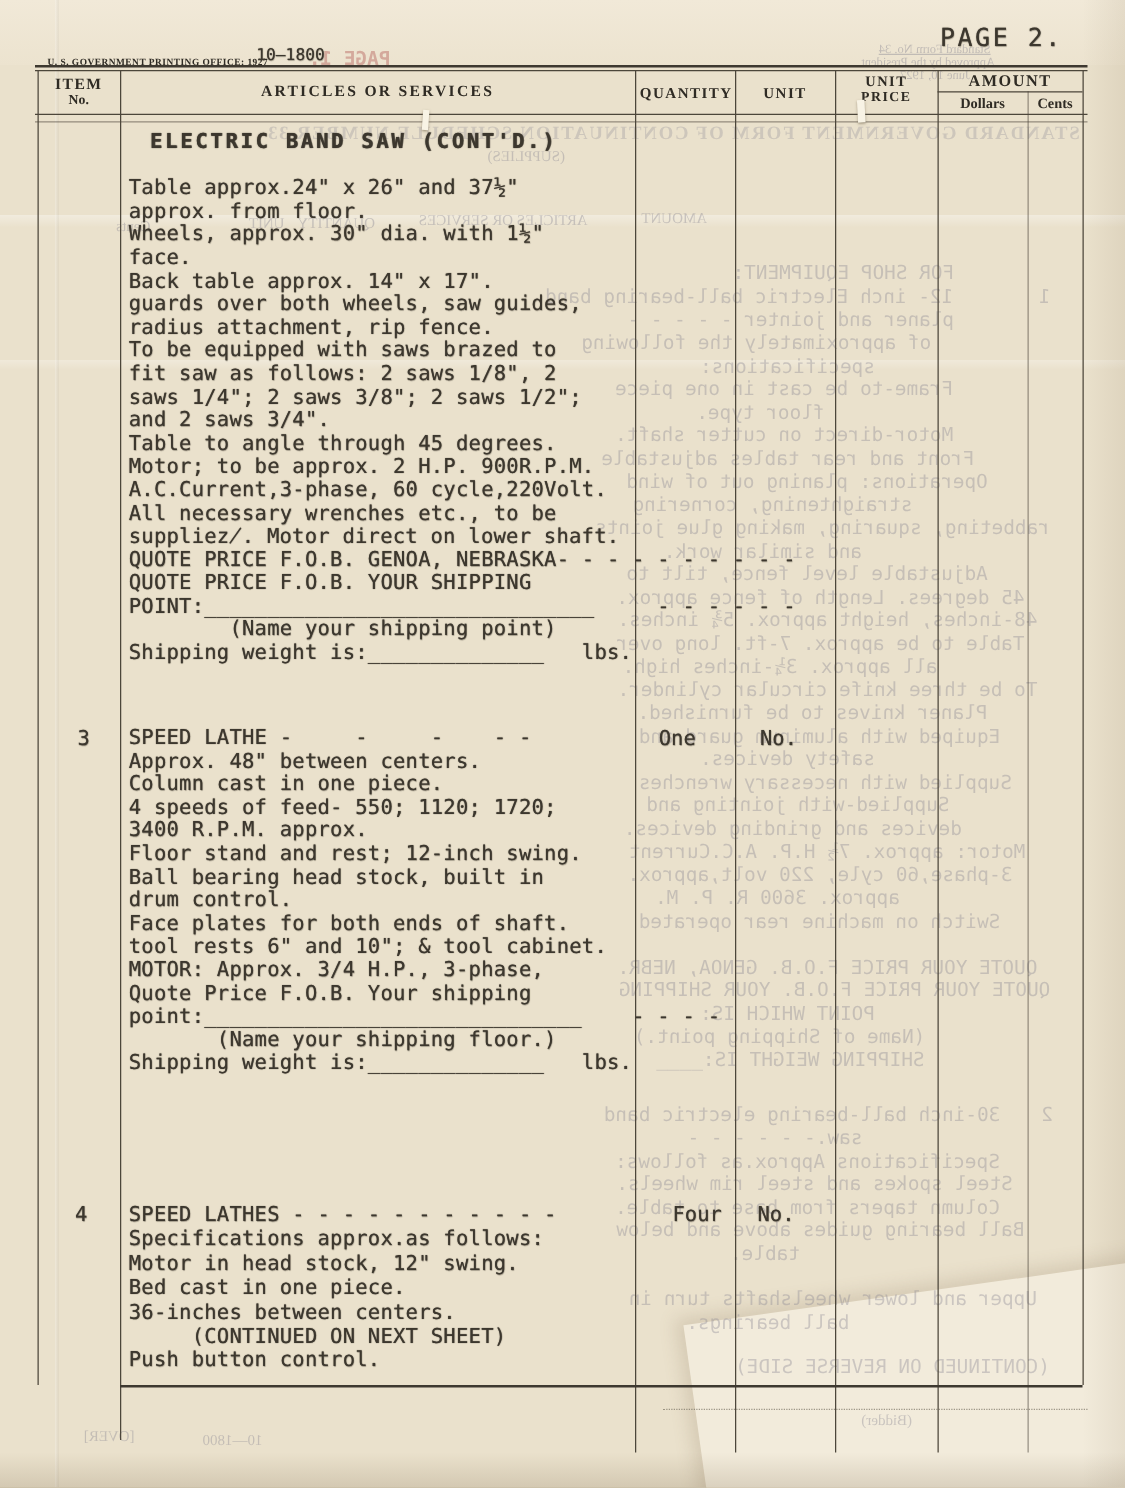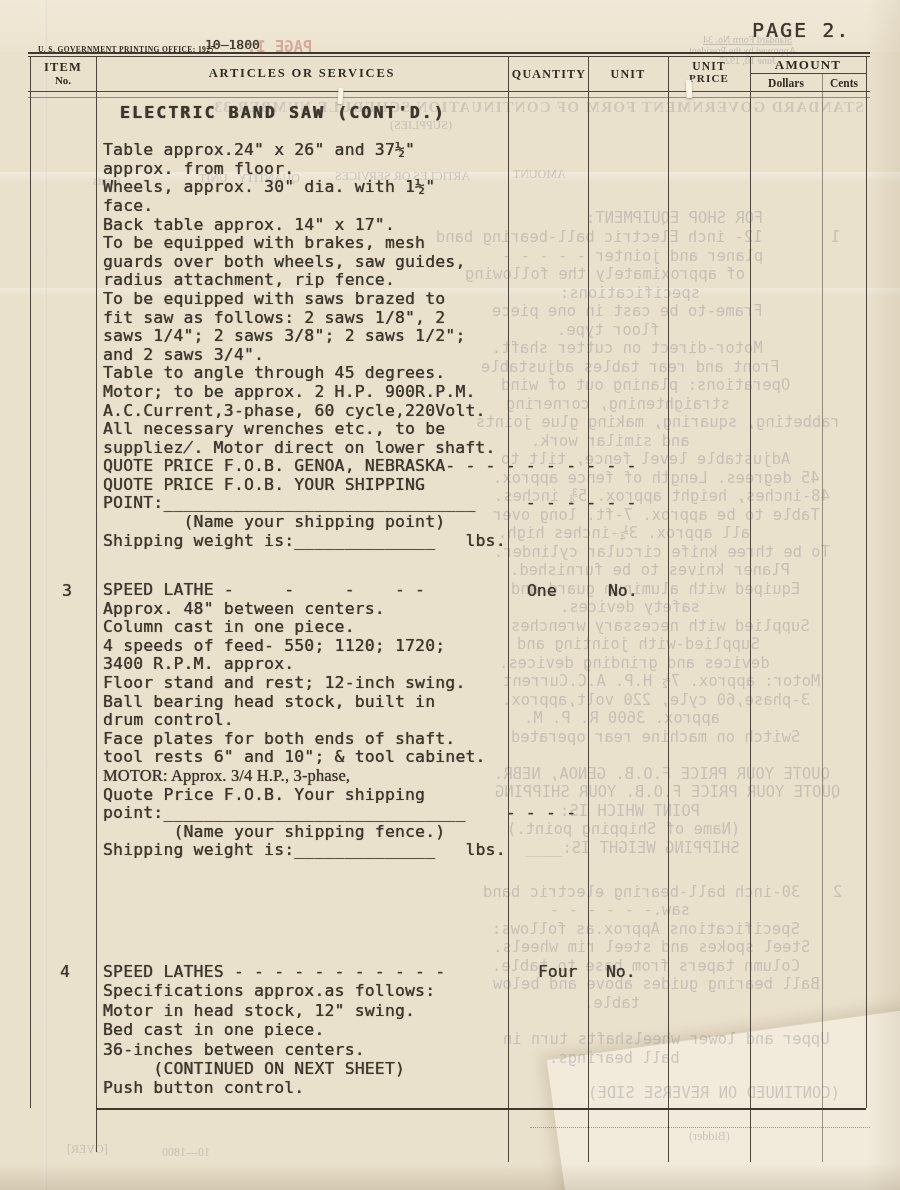--- a/index.html
+++ b/index.html
@@ -161,21 +161,20 @@
 
   <div class="typed-layer" id="typed-layer">
       <div class="sec" style="top: 104px;">
         <div class="tl head" style="height: 18.6px; line-height: 18.6px;">ELECTRIC BAND SAW (CONT'D.)</div>
         <div class="tl" style="height: 18.6px; line-height: 18.6px;">&nbsp;</div>
         <div class="tl" style="height: 18.6px; line-height: 18.6px;">Table approx.24" x 26" and 37½"</div>
         <div class="tl" style="height: 18.6px; line-height: 18.6px;">approx. from floor.</div>
         <div class="tl" style="height: 18.6px; line-height: 18.6px;">Wheels, approx. 30" dia. with 1½"</div>
         <div class="tl" style="height: 18.6px; line-height: 18.6px;">face.</div>
         <div class="tl" style="height: 18.6px; line-height: 18.6px;">Back table approx. 14" x 17".</div>
-        <div class="tl" style="height: 18.6px; line-height: 18.6px;">To be equipped with brakes, mesh</div>
         <div class="tl" style="height: 18.6px; line-height: 18.6px;">guards over both wheels, saw guides,</div>
         <div class="tl" style="height: 18.6px; line-height: 18.6px;">radius attachment, rip fence.</div>
         <div class="tl" style="height: 18.6px; line-height: 18.6px;">To be equipped with saws brazed to</div>
         <div class="tl" style="height: 18.6px; line-height: 18.6px;">fit saw as follows: 2 saws 1/8", 2</div>
         <div class="tl" style="height: 18.6px; line-height: 18.6px;">saws 1/4"; 2 saws 3/8"; 2 saws 1/2";</div>
         <div class="tl" style="height: 18.6px; line-height: 18.6px;">and 2 saws 3/4".</div>
         <div class="tl" style="height: 18.6px; line-height: 18.6px;">Table to angle through 45 degrees.</div>
         <div class="tl" style="height: 18.6px; line-height: 18.6px;">Motor; to be approx. 2 H.P. 900R.P.M.</div>
         <div class="tl" style="height: 18.6px; line-height: 18.6px;">A.C.Current,3-phase, 60 cycle,220Volt.</div>
         <div class="tl" style="height: 18.6px; line-height: 18.6px;">All necessary wrenches etc., to be</div>
@@ -190,24 +189,24 @@
         <div class="tl" style="height: 18.6px; line-height: 18.6px;">SPEED LATHE -     -     -    - -</div>
         <div class="tl" style="height: 18.6px; line-height: 18.6px;">Approx. 48" between centers.</div>
         <div class="tl" style="height: 18.6px; line-height: 18.6px;">Column cast in one piece.</div>
         <div class="tl" style="height: 18.6px; line-height: 18.6px;">4 speeds of feed- 550; 1120; 1720;</div>
         <div class="tl" style="height: 18.6px; line-height: 18.6px;">3400 R.P.M. approx.</div>
         <div class="tl" style="height: 18.6px; line-height: 18.6px;">Floor stand and rest; 12-inch swing.</div>
         <div class="tl" style="height: 18.6px; line-height: 18.6px;">Ball bearing head stock, built in</div>
         <div class="tl" style="height: 18.6px; line-height: 18.6px;">drum control.</div>
         <div class="tl" style="height: 18.6px; line-height: 18.6px;">Face plates for both ends of shaft.</div>
         <div class="tl" style="height: 18.6px; line-height: 18.6px;">tool rests 6" and 10"; &amp; tool cabinet.</div>
-        <div class="tl" style="height: 18.6px; line-height: 18.6px; font-family: Liberation Serif, serif;">MOTOR: Approx. 3/4 H.P., 3-phase,</div>
+        <div class="tl" style="height: 18.6px; line-height: 18.6px;">MOTOR: Approx. 3/4 H.P., 3-phase,</div>
         <div class="tl" style="height: 18.6px; line-height: 18.6px;">Quote Price F.O.B. Your shipping</div>
         <div class="tl" style="height: 18.6px; line-height: 18.6px; text-align: center;">point:______________________________    - - - -</div>
-        <div class="tl" style="height: 18.6px; line-height: 18.6px;">       (Name your shipping fence.)</div>
+        <div class="tl" style="height: 18.6px; line-height: 18.6px;">       (Name your shipping floor.)</div>
         <div class="tl" style="height: 18.6px; line-height: 18.6px;">Shipping weight is:______________   lbs.</div>
       </div>
       <div class="sec" style="top: 962px;">
         <div class="tl" style="height: 19.4px; line-height: 19.4px;">SPEED LATHES - - - - - - - - - - -</div>
         <div class="tl" style="height: 19.4px; line-height: 19.4px;">Specifications approx.as follows:</div>
         <div class="tl" style="height: 19.4px; line-height: 19.4px;">Motor in head stock, 12" swing.</div>
         <div class="tl" style="height: 19.4px; line-height: 19.4px;">Bed cast in one piece.</div>
         <div class="tl" style="height: 19.4px; line-height: 19.4px;">36-inches between centers.</div>
         <div class="tl" style="height: 19.4px; line-height: 19.4px;">     (CONTINUED ON NEXT SHEET)</div>
         <div class="tl" style="height: 19.4px; line-height: 19.4px;">Push button control.</div>

